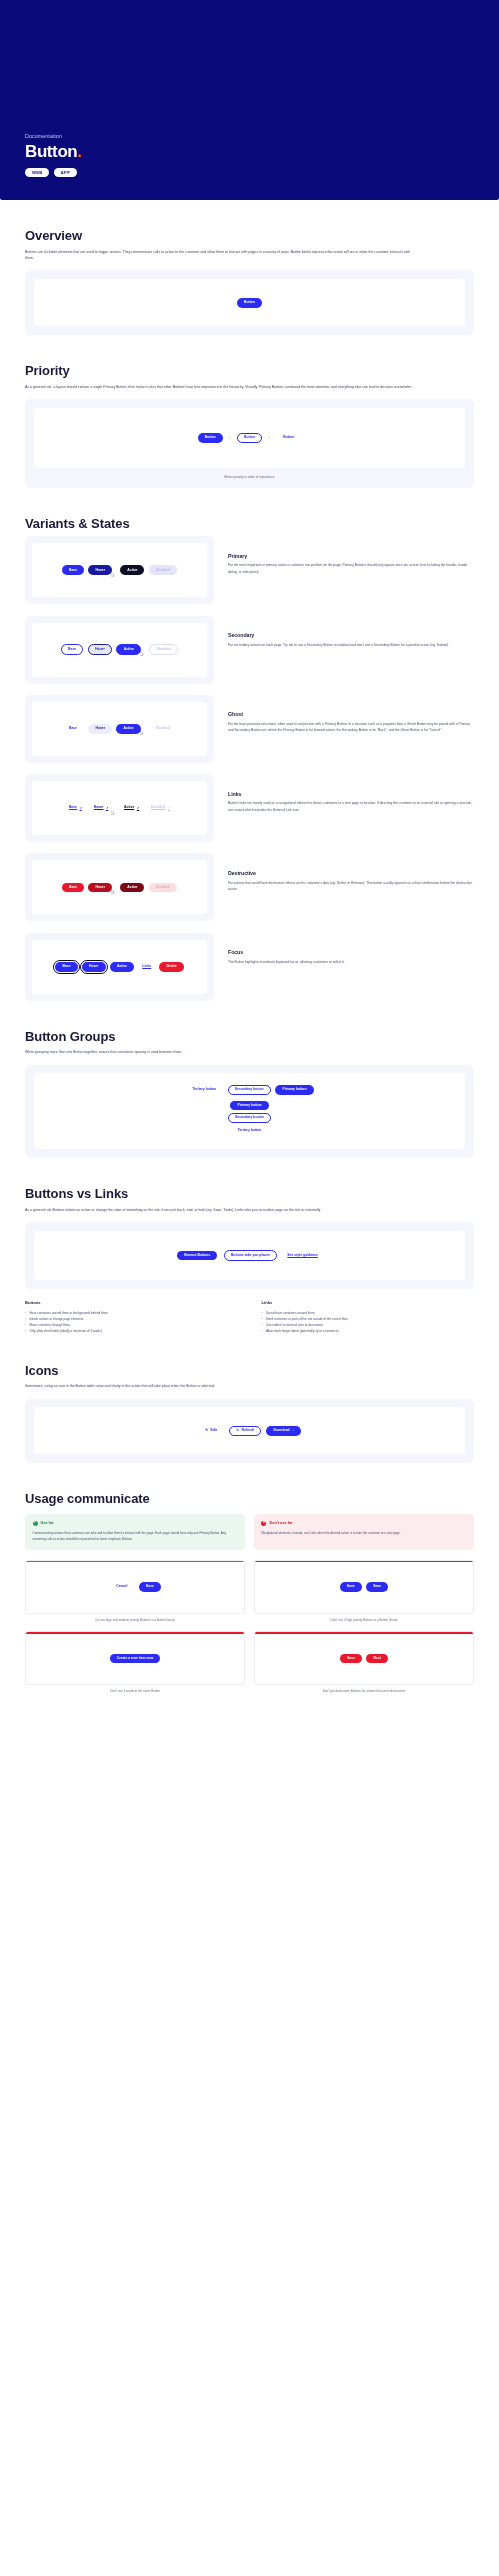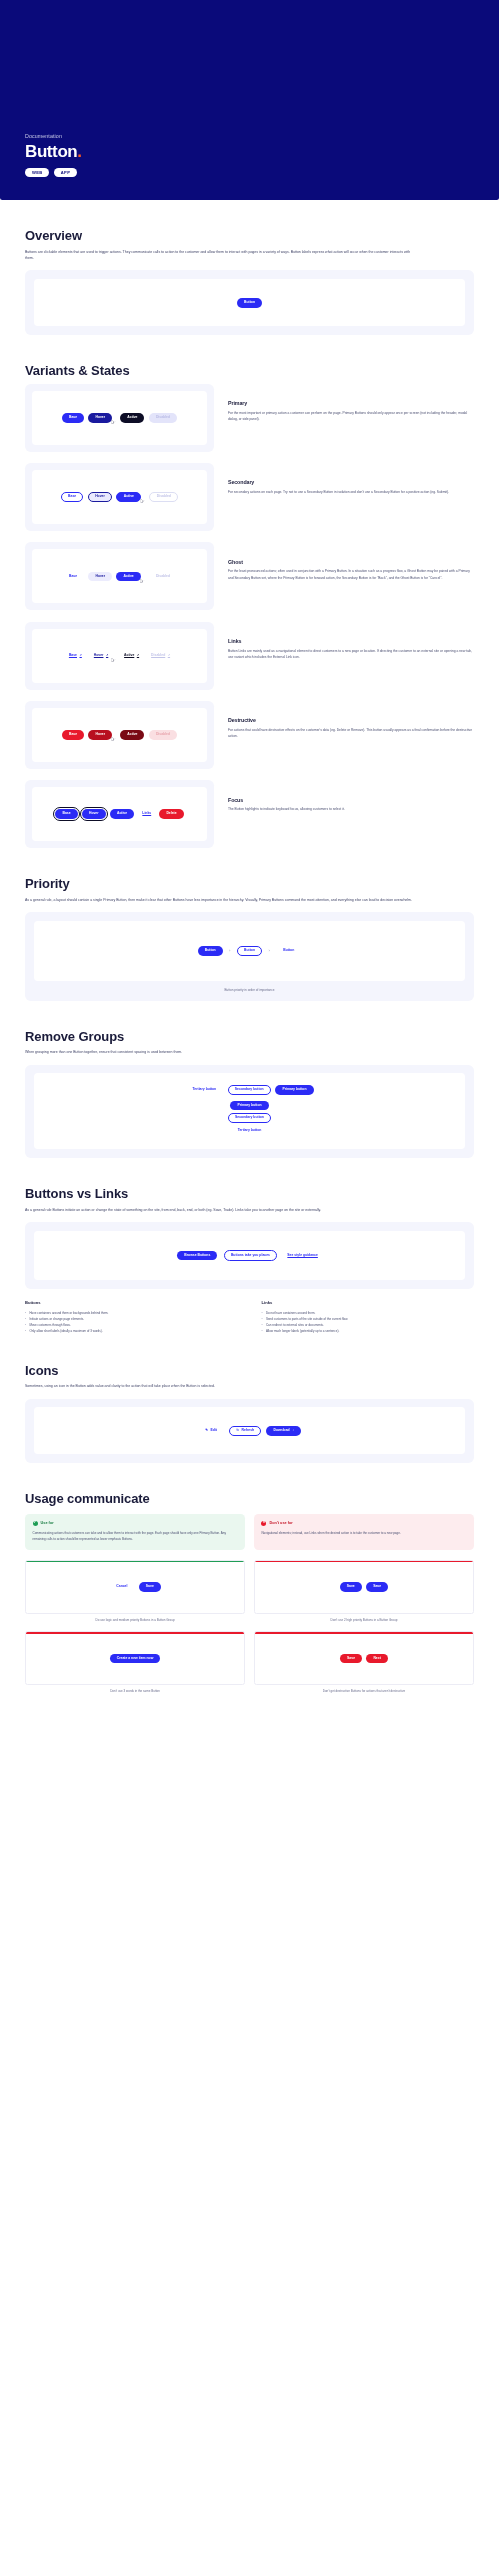--- a/index.html
+++ b/index.html
@@ -276,20 +276,35 @@
 
 <main class="page">
 
   <section class="section">
     <h2 class="section-title">Overview</h2>
     <p class="section-intro">Buttons are clickable elements that are used to trigger actions. They communicate calls to action to the customer and allow them to interact with pages in a variety of ways. Button labels express what action will occur when the customer interacts with them.</p>
     <div class="panel">
       <div class="panel-inner">
         <button class="btn btn-primary">Button</button>
       </div>
+    </div>
+  </section>
+
+  <section class="section">
+    <h2 class="section-title">Priority</h2>
+    <p class="section-intro">As a general rule, a layout should contain a single Primary Button, then make it clear that other Buttons have less importance in the hierarchy. Visually, Primary Buttons command the most attention, and everything else can lead to decision overwhelm.</p>
+    <div class="priority-panel">
+      <div class="priority-inner">
+        <button class="btn btn-primary">Button</button>
+        <span class="arrow">›</span>
+        <button class="btn btn-secondary">Button</button>
+        <span class="arrow">›</span>
+        <button class="btn btn-ghost">Button</button>
+      </div>
+      <div class="priority-caption">Button priority in order of importance</div>
     </div>
   </section>
 
   <section class="section">
     <h2 class="section-title">Variants &amp; States</h2>
 
     <div class="variant-row">
       <div class="variant-demo">
         <div class="variant-demo-inner">
           <button class="btn btn-primary">Base</button>
@@ -392,36 +407,21 @@
         </div>
       </div>
       <div class="variant-copy">
         <h3 class="variant-name">Focus</h3>
         <p class="variant-desc">The Button highlights to indicate keyboard focus, allowing customers to select it.</p>
       </div>
     </div>
   </section>
 
   <section class="section">
-    <h2 class="section-title">Priority</h2>
-    <p class="section-intro">As a general rule, a layout should contain a single Primary Button, then make it clear that other Buttons have less importance in the hierarchy. Visually, Primary Buttons command the most attention, and everything else can lead to decision overwhelm.</p>
-    <div class="priority-panel">
-      <div class="priority-inner">
-        <button class="btn btn-primary">Button</button>
-        <span class="arrow">›</span>
-        <button class="btn btn-secondary">Button</button>
-        <span class="arrow">›</span>
-        <button class="btn btn-ghost">Button</button>
-      </div>
-      <div class="priority-caption">Button priority in order of importance</div>
-    </div>
-  </section>
-
-  <section class="section">
-    <h2 class="section-title">Remove Groups</h2>
+    <h2 class="section-title">Button Groups</h2>
     <p class="section-intro">When grouping more than one Button together, ensure that consistent spacing is used between them.</p>
     <div class="panel">
       <div class="groups-inner">
         <div class="group-horizontal">
           <button class="btn btn-ghost">Tertiary button</button>
           <button class="btn btn-secondary">Secondary button</button>
           <button class="btn btn-primary">Primary button</button>
         </div>
         <div class="group-vertical">
           <button class="btn btn-primary btn-wide">Primary button</button>

